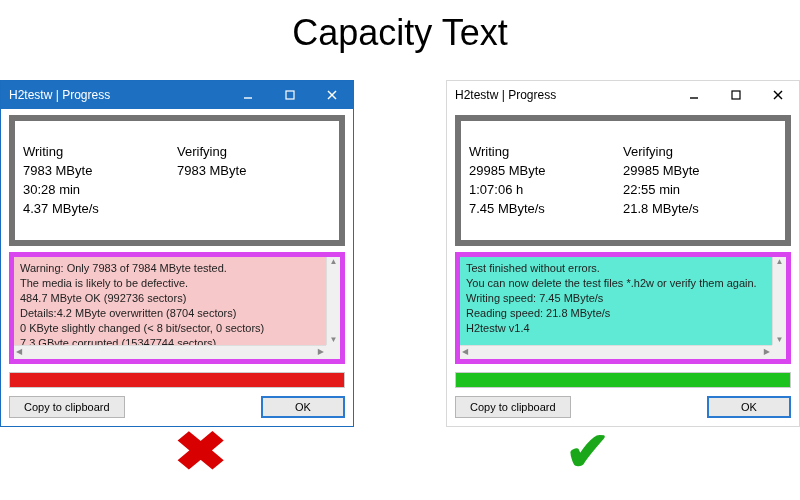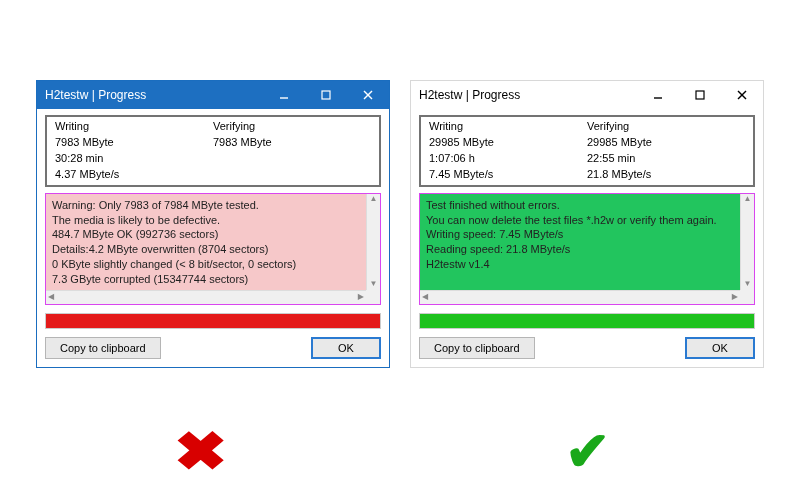--- a/index.html
+++ b/index.html
@@ -1,54 +1,55 @@
 <!DOCTYPE html>
 <html><head>
 <meta charset="utf-8">
 <style>
   *{box-sizing:border-box;margin:0;padding:0;font-family:"Segoe UI",Tahoma,sans-serif}
   body{background:#fff}
   .stage{width:800px;height:500px;position:relative}
   .heading{position:absolute;left:0;right:0;top:12px;text-align:center;font-size:36px;font-weight:400;color:#000}
-  .pair{position:absolute;top:80px;left:0;right:0;display:flex;justify-content:center;gap:20px}
+  .pair{position:absolute;top:80px;left:0;right:0;display:flex;justify-content:space-between;gap:20px}
   .dlg{width:354px;border:1px solid #1a6dbf;background:#fff;display:flex;flex-direction:column}
   .dlg.plain{border-color:#d8d8d8}
   .titlebar{height:28px;display:flex;align-items:center;padding:0 0 0 8px;font-size:12px;color:#fff}
   .dlg.blue .titlebar{background:#1d6fc1}
   .dlg.plain .titlebar{background:#fff;color:#000}
   .titlebar .spacer{flex:1}
   .tb-btn{width:42px;height:28px;display:flex;align-items:center;justify-content:center;font-size:12px}
   .dlg.blue .tb-btn{color:#fff}
   .dlg.plain .tb-btn{color:#000}
   .tb-btn svg{width:12px;height:12px}
   .inner{padding:6px 8px 8px 8px;display:flex;flex-direction:column;flex:1}
-  .stats{display:flex;border:2px solid #737373;padding:2px 8px;font-size:11px;line-height:1.45}
+  .stats{display:flex;border:6px solid #737373;padding:22px 8px;font-size:13px;line-height:1.45}
   .col{flex:1}
   .col .hdr{font-weight:400}
-  .log{margin-top:6px;border:1px solid #d946ef;font-size:11px;line-height:1.35;height:112px;overflow:hidden;position:relative;padding:4px 14px 4px 6px}
+  .log{margin-top:6px;border:5px solid #d946ef;font-size:11px;line-height:1.35;height:112px;overflow:hidden;position:relative;padding:4px 14px 4px 6px}
   .log.bad{background:#f6c8c9;color:#222}
-  .log.good{background:#22c55e;color:#222}
+  .log.good{background:#5eead4;color:#222}
   .scroll-v{position:absolute;top:0;right:0;bottom:14px;width:14px;background:#f0f0f0;border-left:1px solid #ddd;display:flex;flex-direction:column;align-items:center;justify-content:space-between;font-size:8px;color:#888}
   .scroll-h{position:absolute;left:0;right:14px;bottom:0;height:14px;background:#f0f0f0;border-top:1px solid #ddd;display:flex;align-items:center;justify-content:space-between;font-size:8px;color:#888;padding:0 2px}
   .sc-corner{position:absolute;right:0;bottom:0;width:14px;height:14px;background:#f0f0f0}
   .pbar{margin-top:8px;height:16px;border:1px solid #ccc}
   .pbar.red{background:#e41a1a}
   .pbar.green{background:#1ec21e}
   .btnrow{margin-top:8px;display:flex;align-items:center;gap:12px}
   .btn{background:#e9e9e9;border:1px solid #b5b5b5;font-size:11px;height:22px;display:flex;align-items:center;justify-content:center;padding:0 14px}
-  .btn.ok{width:70px;border:2px solid #2a7ad1}
+  .btn.ok{width:84px;border:2px solid #2a7ad1}
   .btnrow .spacer{flex:1}
   .mark{position:absolute;top:420px;font-size:54px;font-weight:900;font-family:Arial,sans-serif}
   .mark.x{left:178px;color:#d80000;transform:scaleX(1.2)}
   .mark.c{left:565px;color:#1aa81a}
 </style>
 </head>
 <body>
 
 <div class="stage">
+  <div class="heading">Capacity Text</div>
 
   <div class="pair">
 
     <div class="dlg blue">
       <div class="titlebar">
         <span>H2testw | Progress</span>
         <span class="spacer"></span>
         <span class="tb-btn">
           <svg viewBox="0 0 12 12">
               <line x1="2" y1="9" x2="10" y2="9" stroke="currentColor" stroke-width="1.4"></line>

